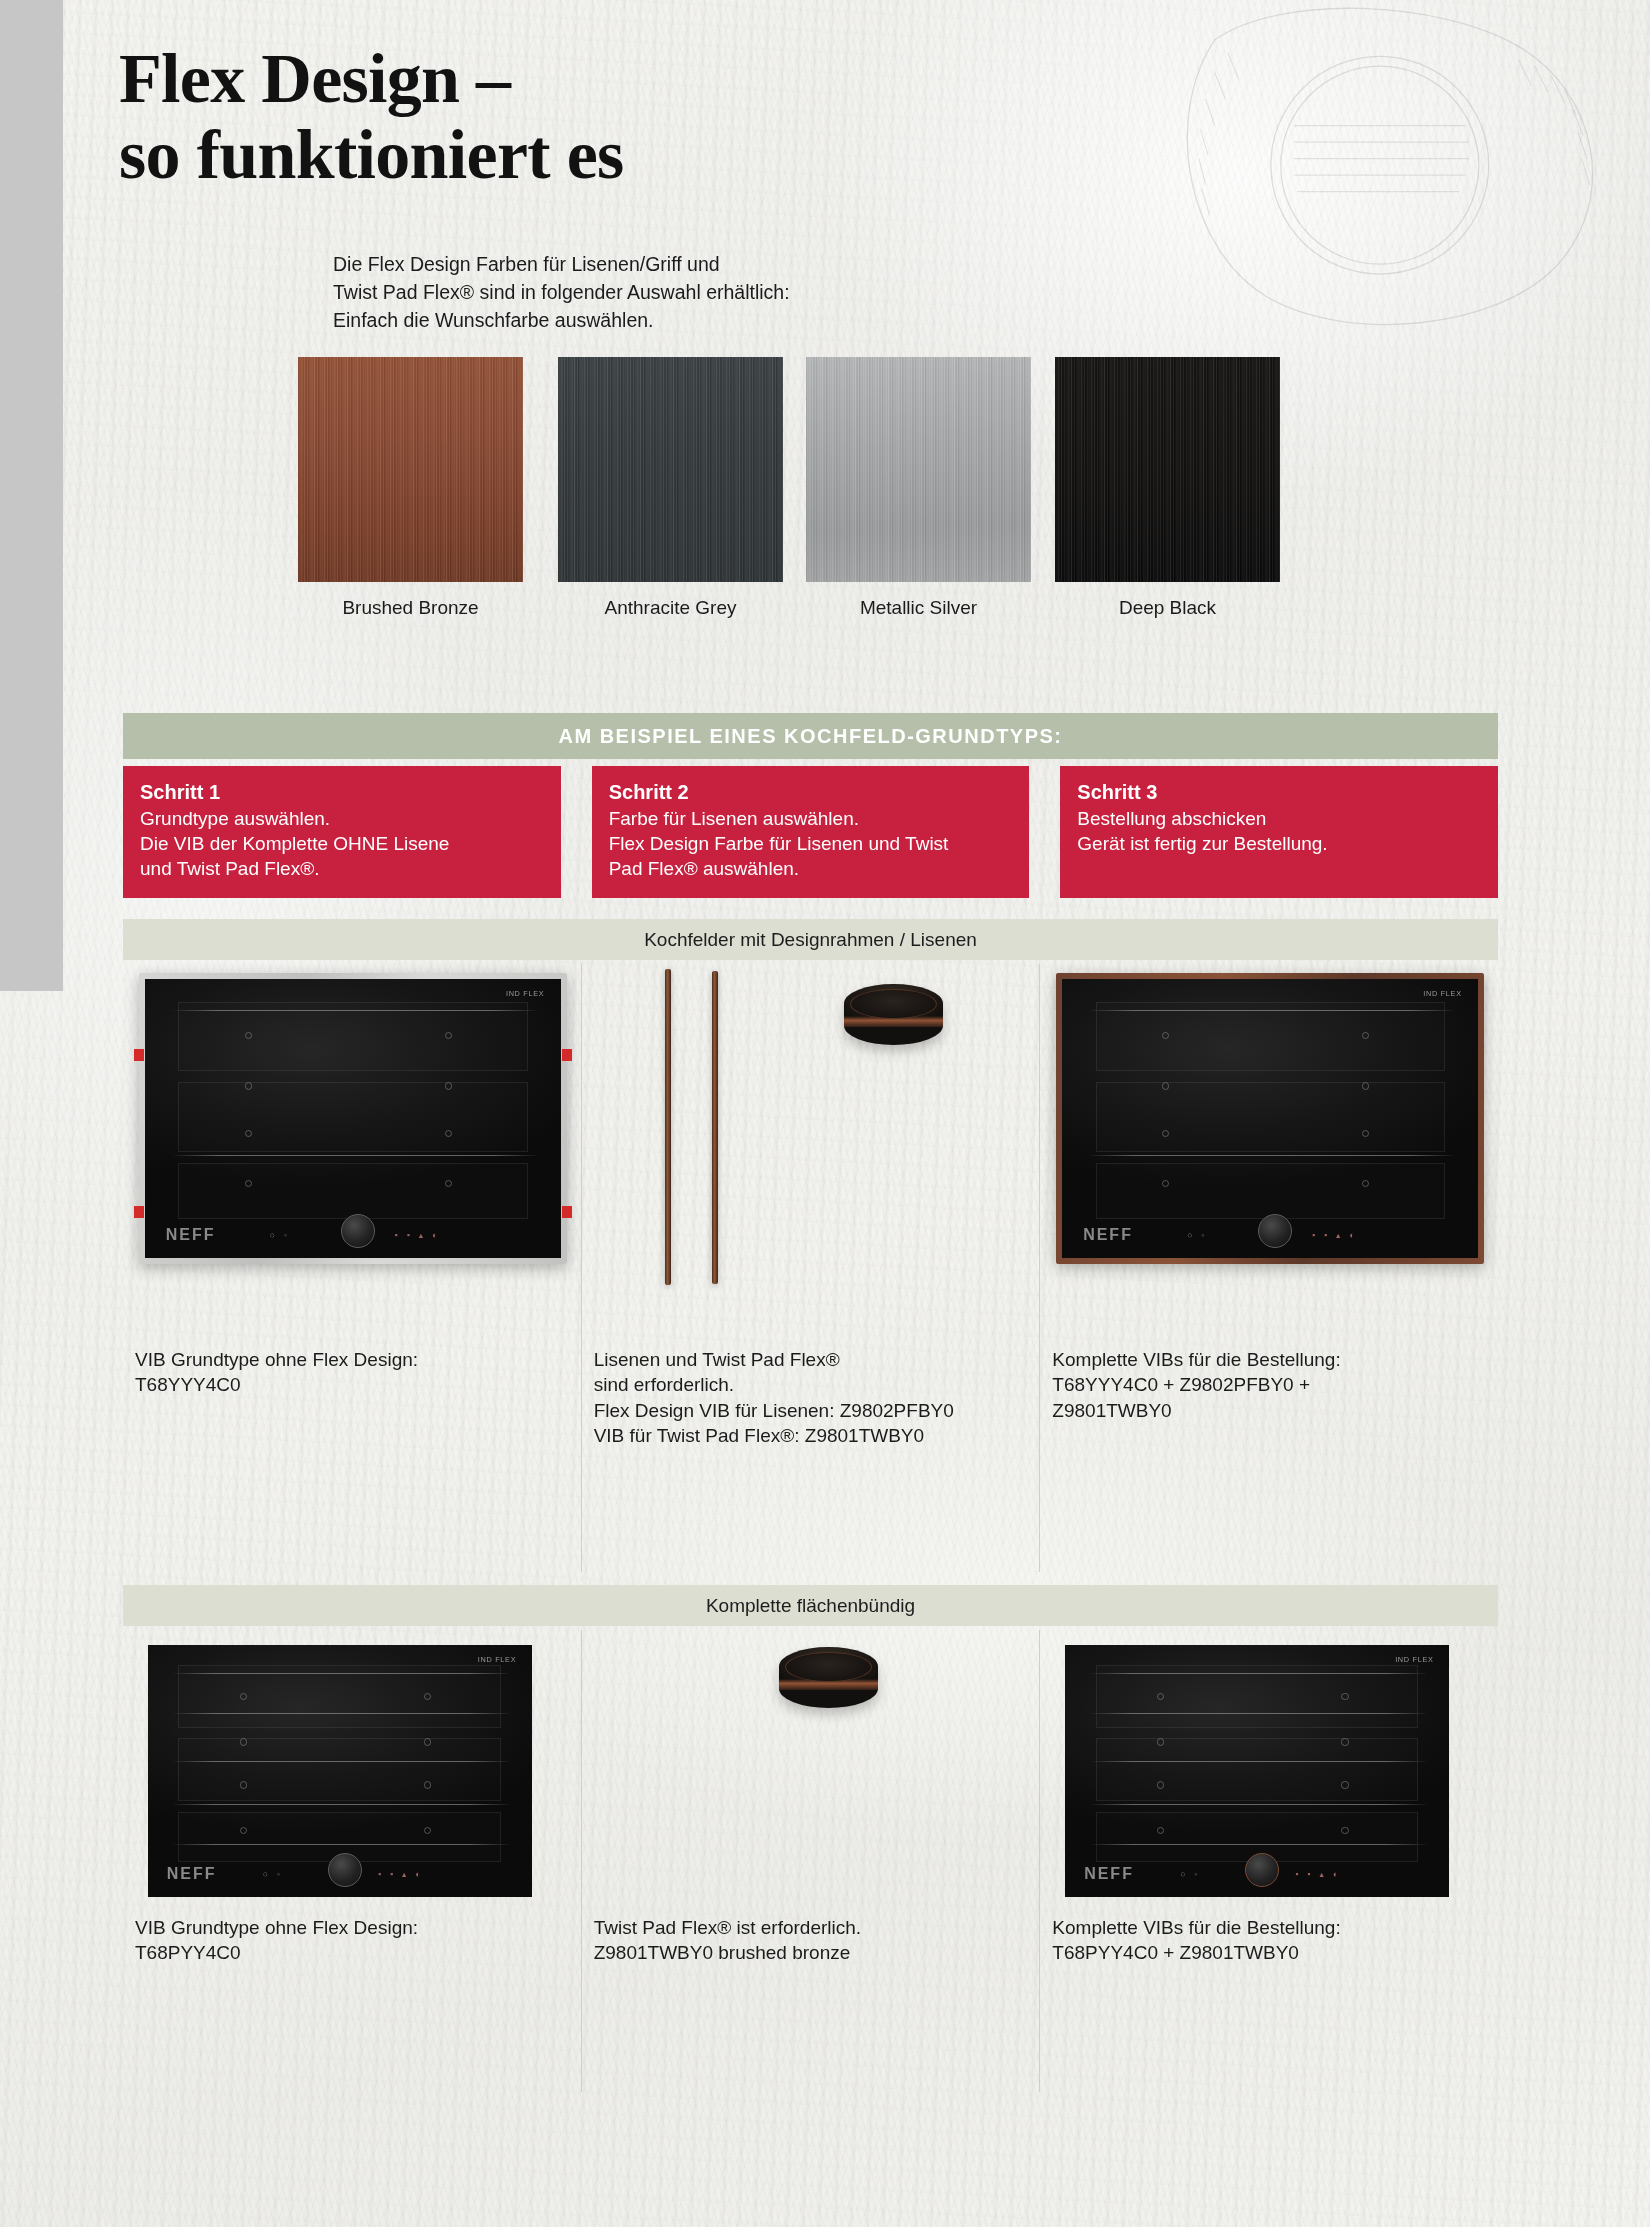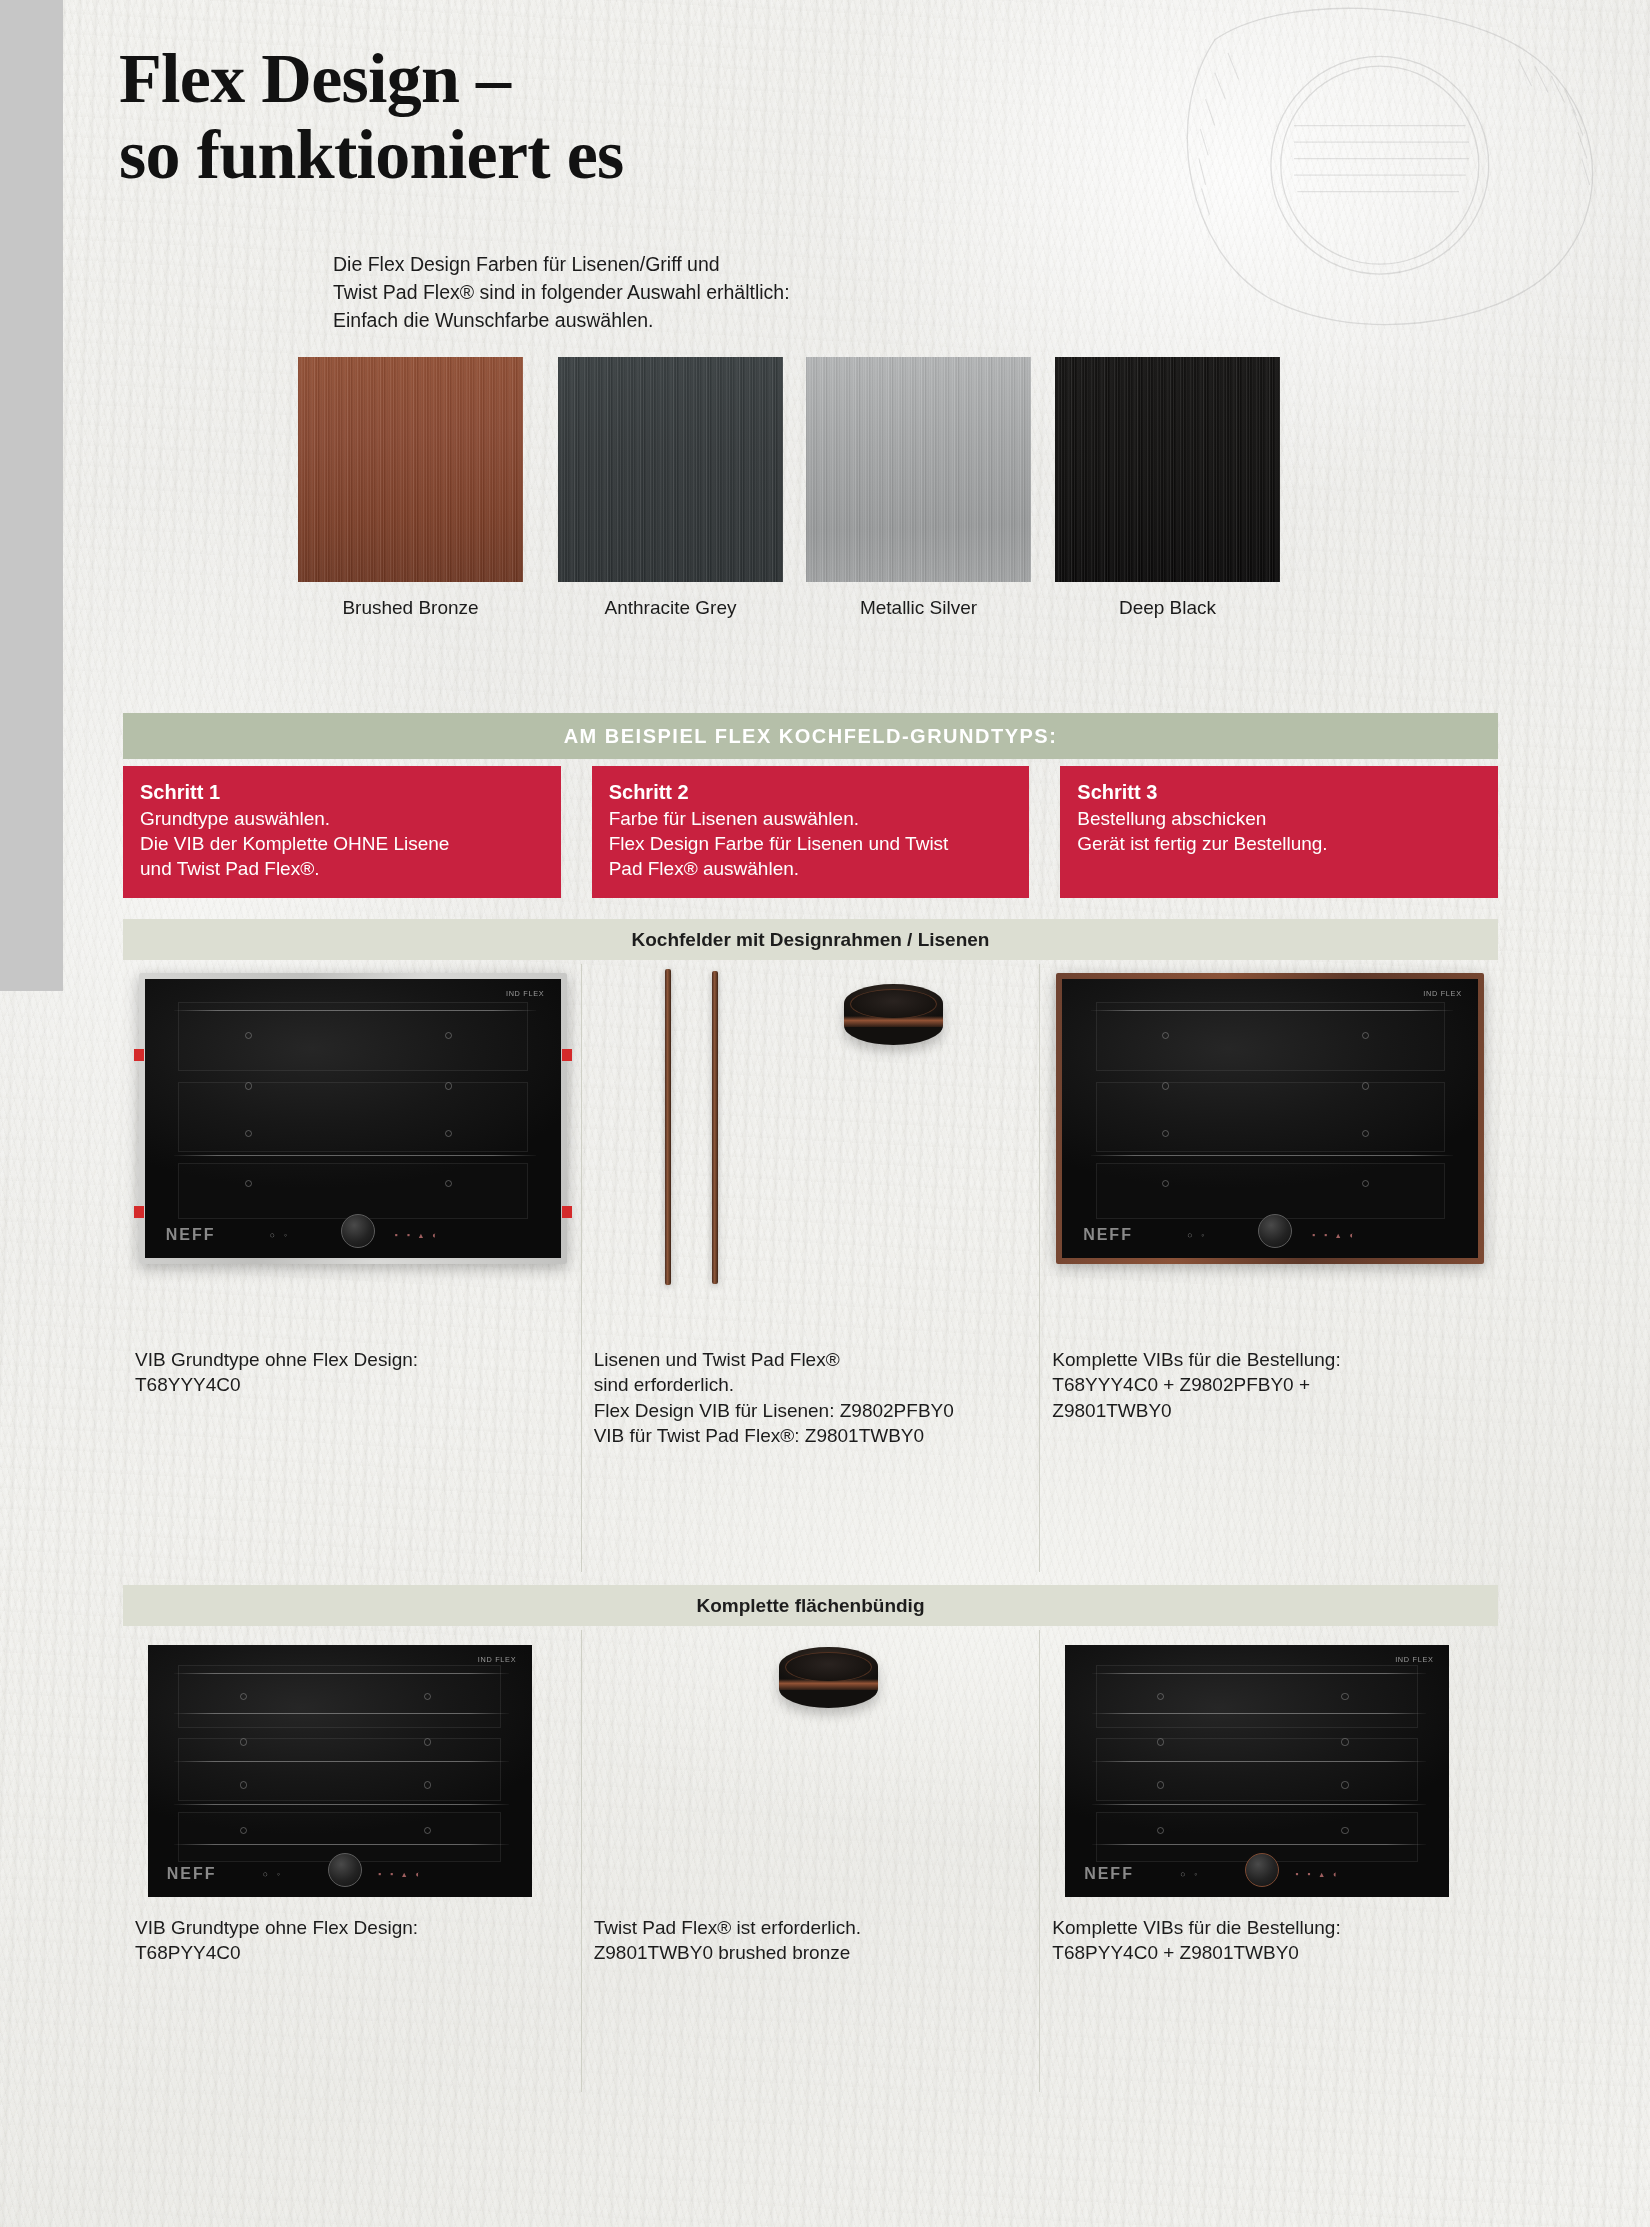--- a/index.html
+++ b/index.html
@@ -135,21 +135,20 @@
 
   
   .banner {
     position: absolute;
     left: 123px;
     width: 1375px;
     display: flex;
     align-items: center;
     justify-content: center;
     z-index: 4;
-    font-weight: bold;
   }
   .banner-main {
     top: 713px;
     height: 46px;
     background: #b5bfa9;
     color: #ffffff;
     font-size: 20px;
     font-weight: bold;
     letter-spacing: 1.5px;
   }
@@ -386,21 +385,21 @@
       <div class="swatch" style="background:linear-gradient(178deg,#3a4042,#33383a 45%,#2d3234)"></div>
       <div class="swatch-label">Anthracite Grey</div>
     </div>
     <div class="swatch-cell" style="left:757px">
       <div class="swatch" style="background:linear-gradient(178deg,#141312,#100f0e 50%,#0a0909)"></div>
       <div class="swatch-label">Deep Black</div>
     </div>
   </div>
 
   <div class="banner banner-main">
-    <span>AM BEISPIEL FLEX KOCHFELD-GRUNDTYPS:</span>
+    <span>AM BEISPIEL EINES KOCHFELD-GRUNDTYPS:</span>
   </div>
 
   <div class="steps">
     <div class="step">
       <div class="step-title">Schritt 1</div>
       <div class="step-body">Grundtype auswählen.
 Die VIB der Komplette OHNE Lisene
 und Twist Pad Flex®.</div>
     </div>
     <div class="step">

